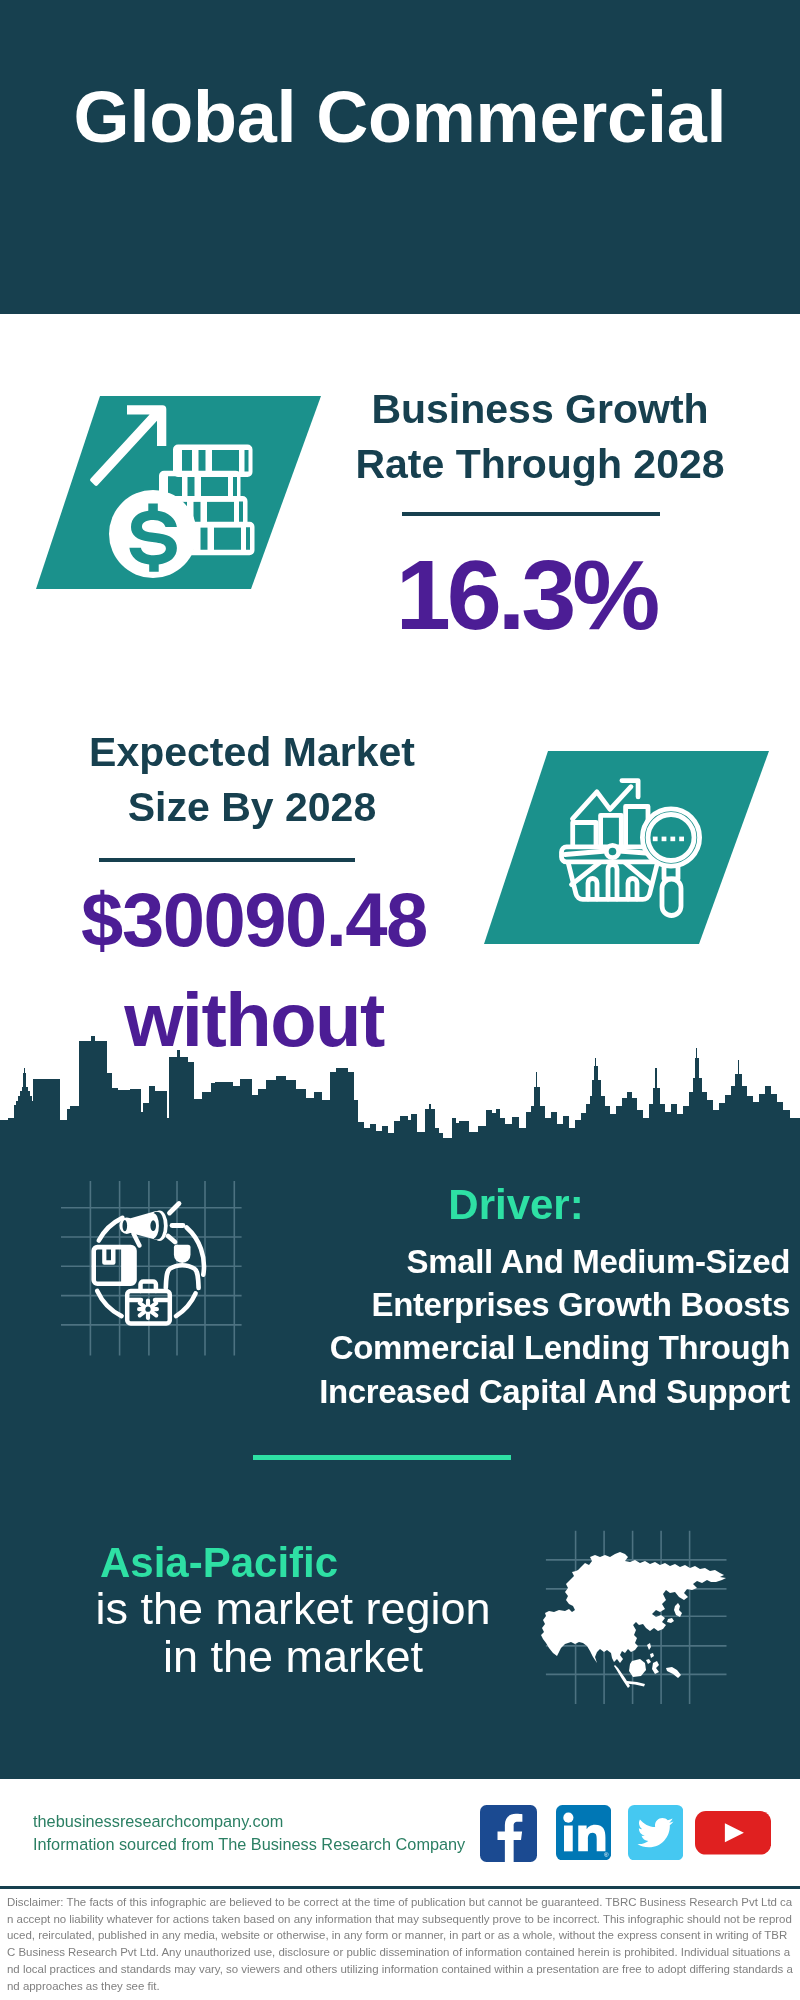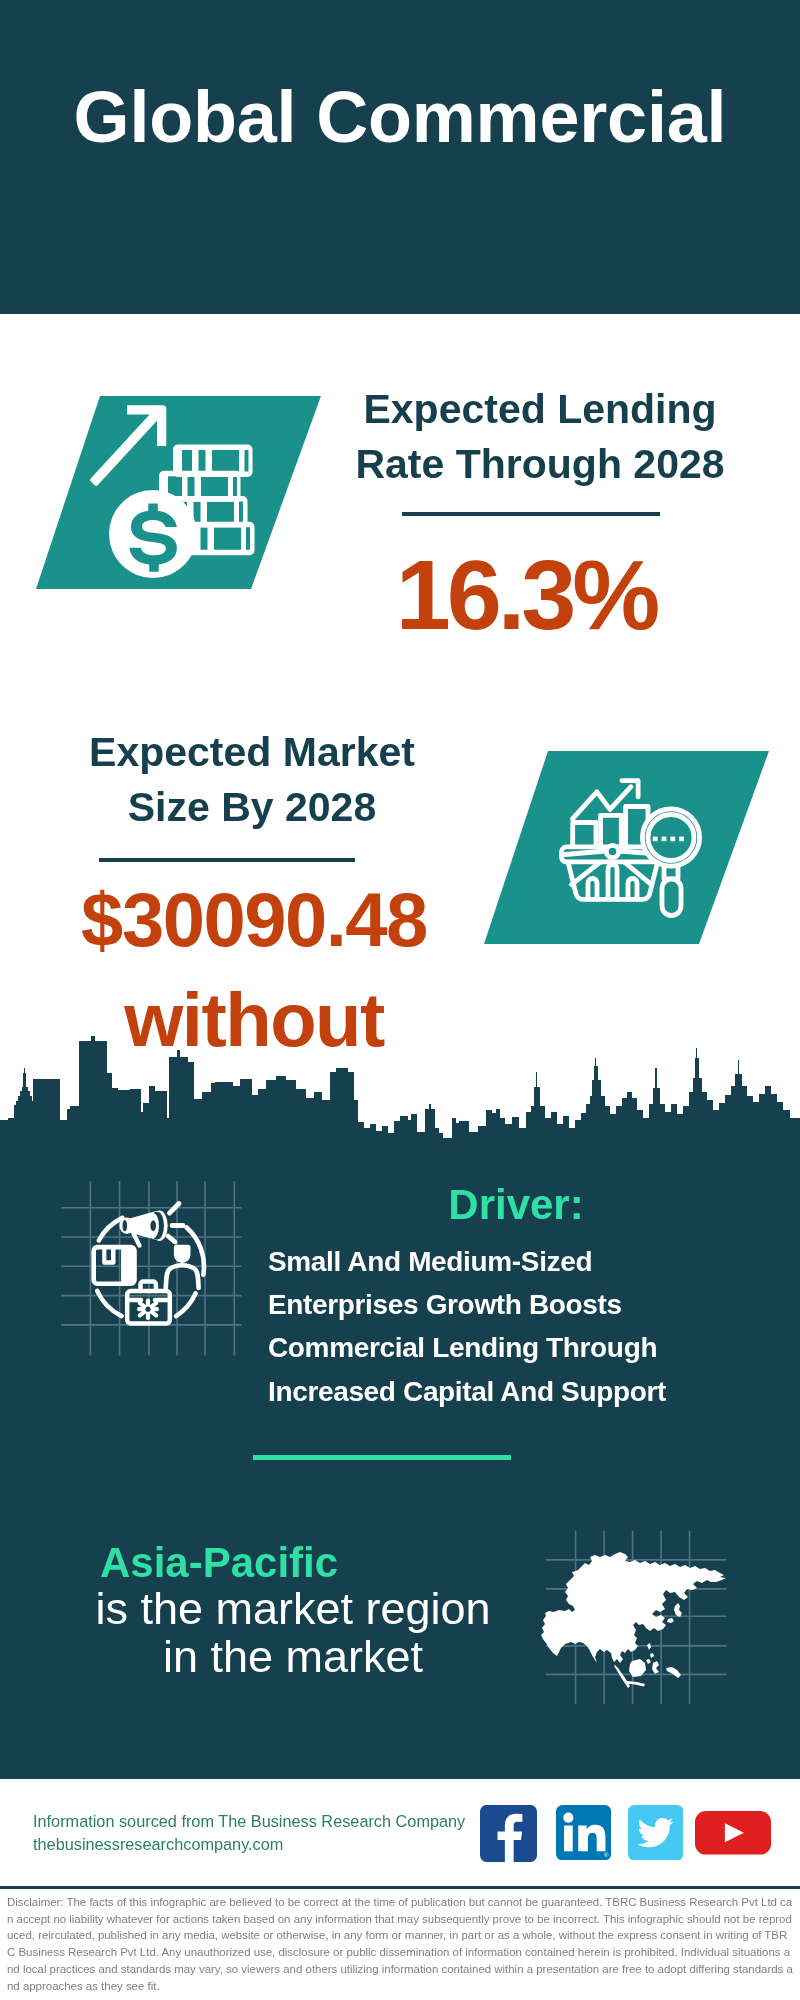--- a/index.html
+++ b/index.html
@@ -8,21 +8,21 @@
 
   
   .header{position:absolute;left:0;top:0;width:800px;height:314px;background:#17404f;}
   .title{position:absolute;left:0;top:77px;width:800px;text-align:center;color:#ffffff;
          font-size:72px;font-weight:bold;line-height:81px;letter-spacing:-0.2px;}
 
   
   .para{position:absolute;background:#1b918c;}
   .hd{position:absolute;color:#17404f;font-size:41px;font-weight:bold;line-height:55px;text-align:center;}
   .rule{position:absolute;background:#17404f;height:4px;}
-  .big{position:absolute;color:#c2410c;font-weight:bold;text-align:center;}
+  .big{position:absolute;color:#4c1d95;font-weight:bold;text-align:center;}
 
   
   .band{position:absolute;left:0;width:800px;background:#17404f;}
   .srcline{position:absolute;color:#2b7f63;font-size:14.5px;line-height:25px;}
   .disc{position:absolute;color:#808080;font-size:11.4px;line-height:18.5px;text-align:left;word-break:break-all;}
 </style>
 </head>
 <body>
 
 <div class="page">
@@ -45,21 +45,21 @@
         <path d="M144,106.1 h68.5 a5,5 0 0 1 5,5 v21.5 a5,5 0 0 1 -5,5 h-68.5 a5,5 0 0 1 -5,-5 v-21.5 a5,5 0 0 1 5,-5 z M148,111.6 v20.5 h9 v-20.5 z M163.5,111.6 v20.5 h7 v-20.5 z M177,111.6 v20.5 h27 v-20.5 z M209,111.6 v20.5 h4 v-20.5 z"></path>
         <path d="M151,131.8 h68.5 a5,5 0 0 1 5,5 v23.5 a5,5 0 0 1 -5,5 h-68.5 a5,5 0 0 1 -5,-5 v-23.5 a5,5 0 0 1 5,-5 z M155,137.3 v22.5 h9 v-22.5 z M170.5,137.3 v22.5 h7 v-22.5 z M184,137.3 v22.5 h27 v-22.5 z M216,137.3 v22.5 h4 v-22.5 z"></path>
       </g>
 
       <circle cx="123" cy="144" r="44" fill="#ffffff"></circle>
       <path fill="#1b918c" d="M118.3,113.5 h9.5 v7.2 c10.5,1.3 18,7.6 19.1,16.4 h-11.4 c-1.1,-4.3 -5.5,-7.2 -12.1,-7.2 c-7.1,0 -11.4,2.6 -11.4,6.5 c0,3.5 2.9,5.3 9.7,6.2 l7.4,1 c11.8,1.5 17.8,6.2 17.8,14.5 c0,9.1 -7,15.2 -18.2,16.4 v7.3 h-9.5 v-7.3 c-11.3,-1.2 -19,-7.6 -19.8,-16.8 h11.5 c1,4.6 5.8,7.6 13,7.6 c7.4,0 12,-2.6 12,-6.7 c0,-3.4 -2.8,-5.2 -9.8,-6.1 l-7.6,-1 c-11.5,-1.5 -17.5,-6.5 -17.5,-14.6 c0,-8.8 6.8,-14.8 17.3,-16.1 z"></path>
     </g>
   </svg>
 
   <div class="hd" style="left:340px;top:382px;width:400px;">
-    <div>Expected Lending</div>
+    <div>Business Growth</div>
     <div>Rate Through 2028</div>
   </div>
 
   <div class="rule" style="left:402px;top:512px;width:258px;"></div>
 
   <div class="big" style="left:326px;top:545px;width:400px;font-size:99px;line-height:99px;letter-spacing:-4px;">16.3%</div>
 
   <div class="hd" style="left:52px;top:725px;width:400px;">
     <div>Expected Market</div>
     <div>Size By 2028</div>
@@ -161,22 +161,22 @@
       <g stroke-width="4.2" stroke-linecap="round">
         <path d="M93,130.5 v17.5 M84.8,133.1 L101.2,145.4 M84.8,145.4 L101.2,133.1 M84.1,139.2 h17.8"></path>
         <circle cx="93" cy="139.2" r="2.6" fill="#17404f" stroke="none"></circle>
       </g>
     </g>
   </svg>
 
   <div style="position:absolute;left:316px;top:1184px;width:400px;text-align:center;color:#2ee0a4;
               font-size:42px;font-weight:bold;line-height:42px;">Driver:</div>
 
-  <div style="position:absolute;left:268px;top:1240px;width:500px;text-align:left;color:#ffffff;
-              font-size:28px;font-weight:bold;line-height:43.2px;letter-spacing:-0.35px;">
+  <div style="position:absolute;left:290px;top:1240px;width:500px;text-align:right;color:#ffffff;
+              font-size:33px;font-weight:bold;line-height:43.2px;letter-spacing:-0.35px;">
     <div>Small And Medium-Sized</div>
     <div>Enterprises Growth Boosts</div>
     <div>Commercial Lending Through</div>
     <div>Increased Capital And Support</div>
   </div>
 
   <div style="position:absolute;left:253px;top:1455px;width:258px;height:5px;background:#2ee0a4;"></div>
 
   <div style="position:absolute;left:100px;top:1542px;width:400px;text-align:left;color:#2ee0a4;
               font-size:42px;font-weight:bold;line-height:42px;">Asia-Pacific</div>
@@ -202,22 +202,22 @@
 
       <path d="M75,145 l3,3 l7,10 l5,8 l-2,2 l-6,-9 l-6,-10 l-2,-3 z"></path>
       <path d="M92,141 l8,-2 l5,4 l1,7 l-5,6 l-8,1 l-4,-6 l1,-7 z"></path>
       <path d="M113,143 l4,-2 l2,4 l-3,3 l3,4 l-4,2 l-3,-5 z"></path>
       <path d="M87,161 l10,1 l8,2 l-1,2.5 l-9,-2 l-9,-1 z"></path>
       <path d="M126,148 l6,-1 l5,3 l4,5 l-3,3 l-5,-4 l-6,-3 z"></path>
     </g>
   </svg>
 
   <div class="srcline" style="left:33px;top:1810px;font-size:16.3px;line-height:23px;">
+    <div>thebusinessresearchcompany.com</div>
     <div>Information sourced from The Business Research Company</div>
-    <div>thebusinessresearchcompany.com</div>
   </div>
 
   <div style="position:absolute;left:480px;top:1805px;width:300px;height:57px;">
     <svg style="position:absolute;left:0px;top:0px;width:57px;height:57px;" viewBox="0 0 62 62">
       <rect x="0" y="0" width="62" height="62" rx="7" fill="#1b4a91"></rect>
       <path d="M36.6,62 V38 h8 l1.2,-9.3 h-9.2 v-5.9 c0,-2.7 0.75,-4.5 4.6,-4.5 h4.9 v-8.3 c-0.85,-0.11 -3.76,-0.37 -7.15,-0.37 c-7.07,0 -11.9,4.32 -11.9,12.25 v6.83 h-8 V38 h8 v24 z" fill="#ffffff"></path>
     </svg>
     <svg style="position:absolute;left:75.6px;top:0px;width:55.2px;height:55.3px;" viewBox="0 0 62 62">
       <rect x="0" y="0" width="62" height="62" rx="7" fill="#0077b5"></rect>
       <rect x="9" y="23" width="9.8" height="29" fill="#ffffff"></rect>

